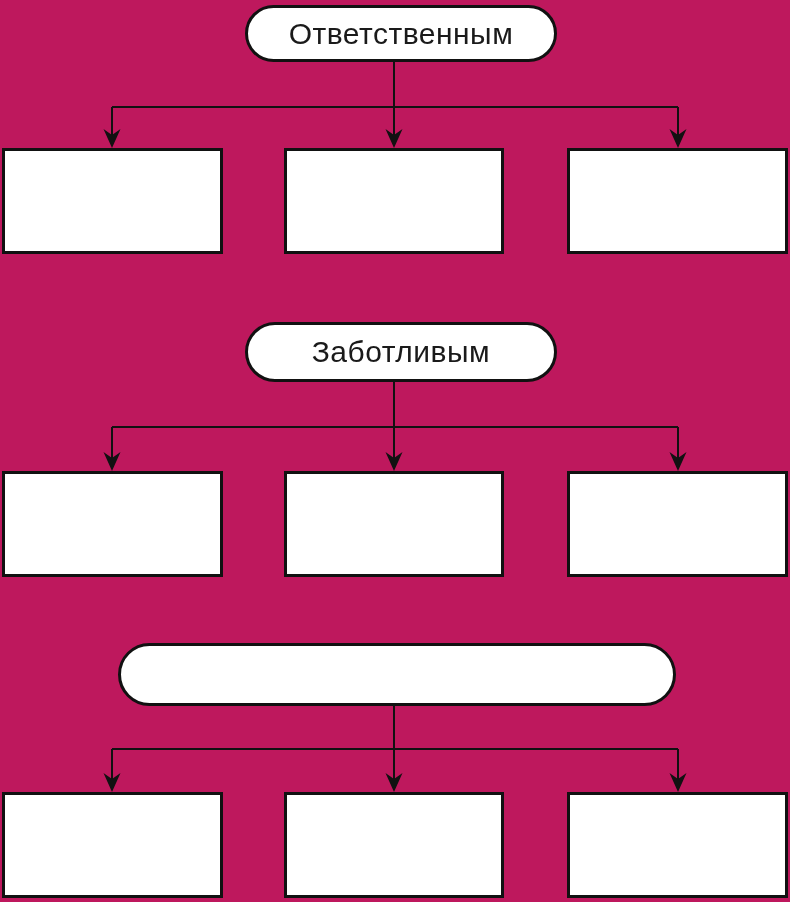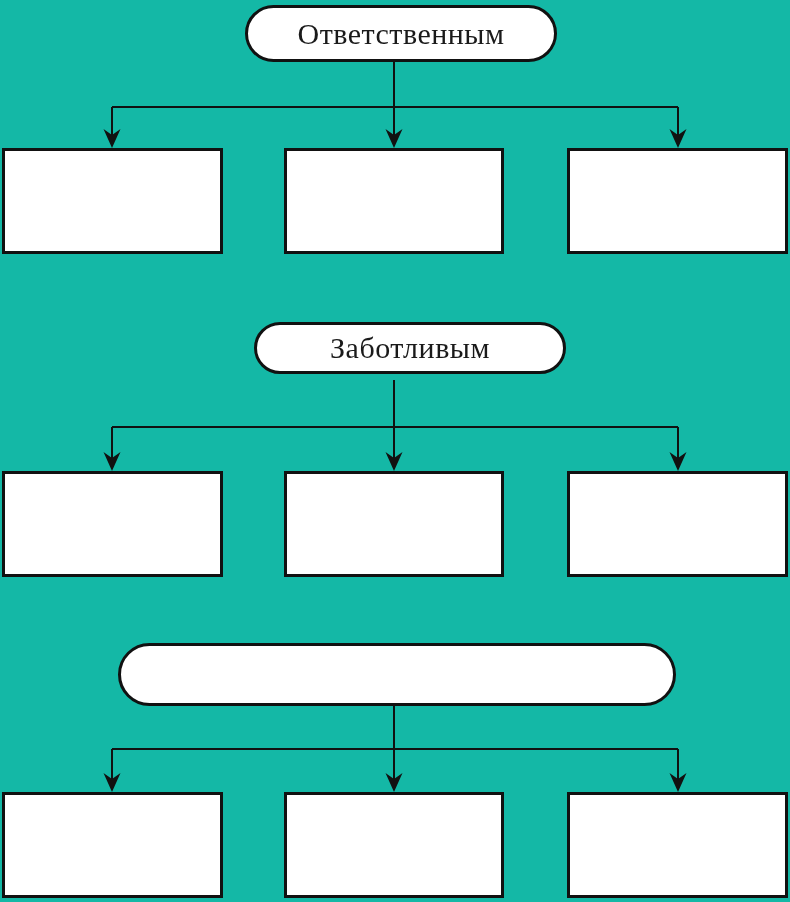--- a/index.html
+++ b/index.html
@@ -4,22 +4,22 @@
 <style>
   html, body {
     margin: 0;
     padding: 0;
     background: #ffffff;
   }
   .canvas {
     position: relative;
     width: 790px;
     height: 902px;
-    background: #14b8a6;
-    font-family: Liberation Serif, serif;
+    background: #be185d;
+    font-family: Liberation Sans, sans-serif;
     overflow: hidden;
   }
   .connectors {
     position: absolute;
     left: 0;
     top: 0;
     width: 790px;
     height: 902px;
     pointer-events: none;
   }
@@ -30,21 +30,21 @@
     background: #ffffff;
     display: flex;
     align-items: center;
     justify-content: center;
     font-size: 30px;
     color: #1a1a1a;
     letter-spacing: 0.5px;
     white-space: nowrap;
   }
   .pill-1 { left: 245px; top: 5px;   width: 312px; height: 57px; border-radius: 29px; }
-  .pill-2 { left: 254px; top: 322px; width: 312px; height: 52px; border-radius: 30px; }
+  .pill-2 { left: 245px; top: 322px; width: 312px; height: 60px; border-radius: 30px; }
   .pill-3 { left: 118px; top: 643px; width: 558px; height: 63px; border-radius: 32px; }
   .box {
     position: absolute;
     box-sizing: border-box;
     width: 221px;
     height: 106px;
     border: 3px solid #111111;
     background: #ffffff;
   }
   .row-1 { top: 148px; }

